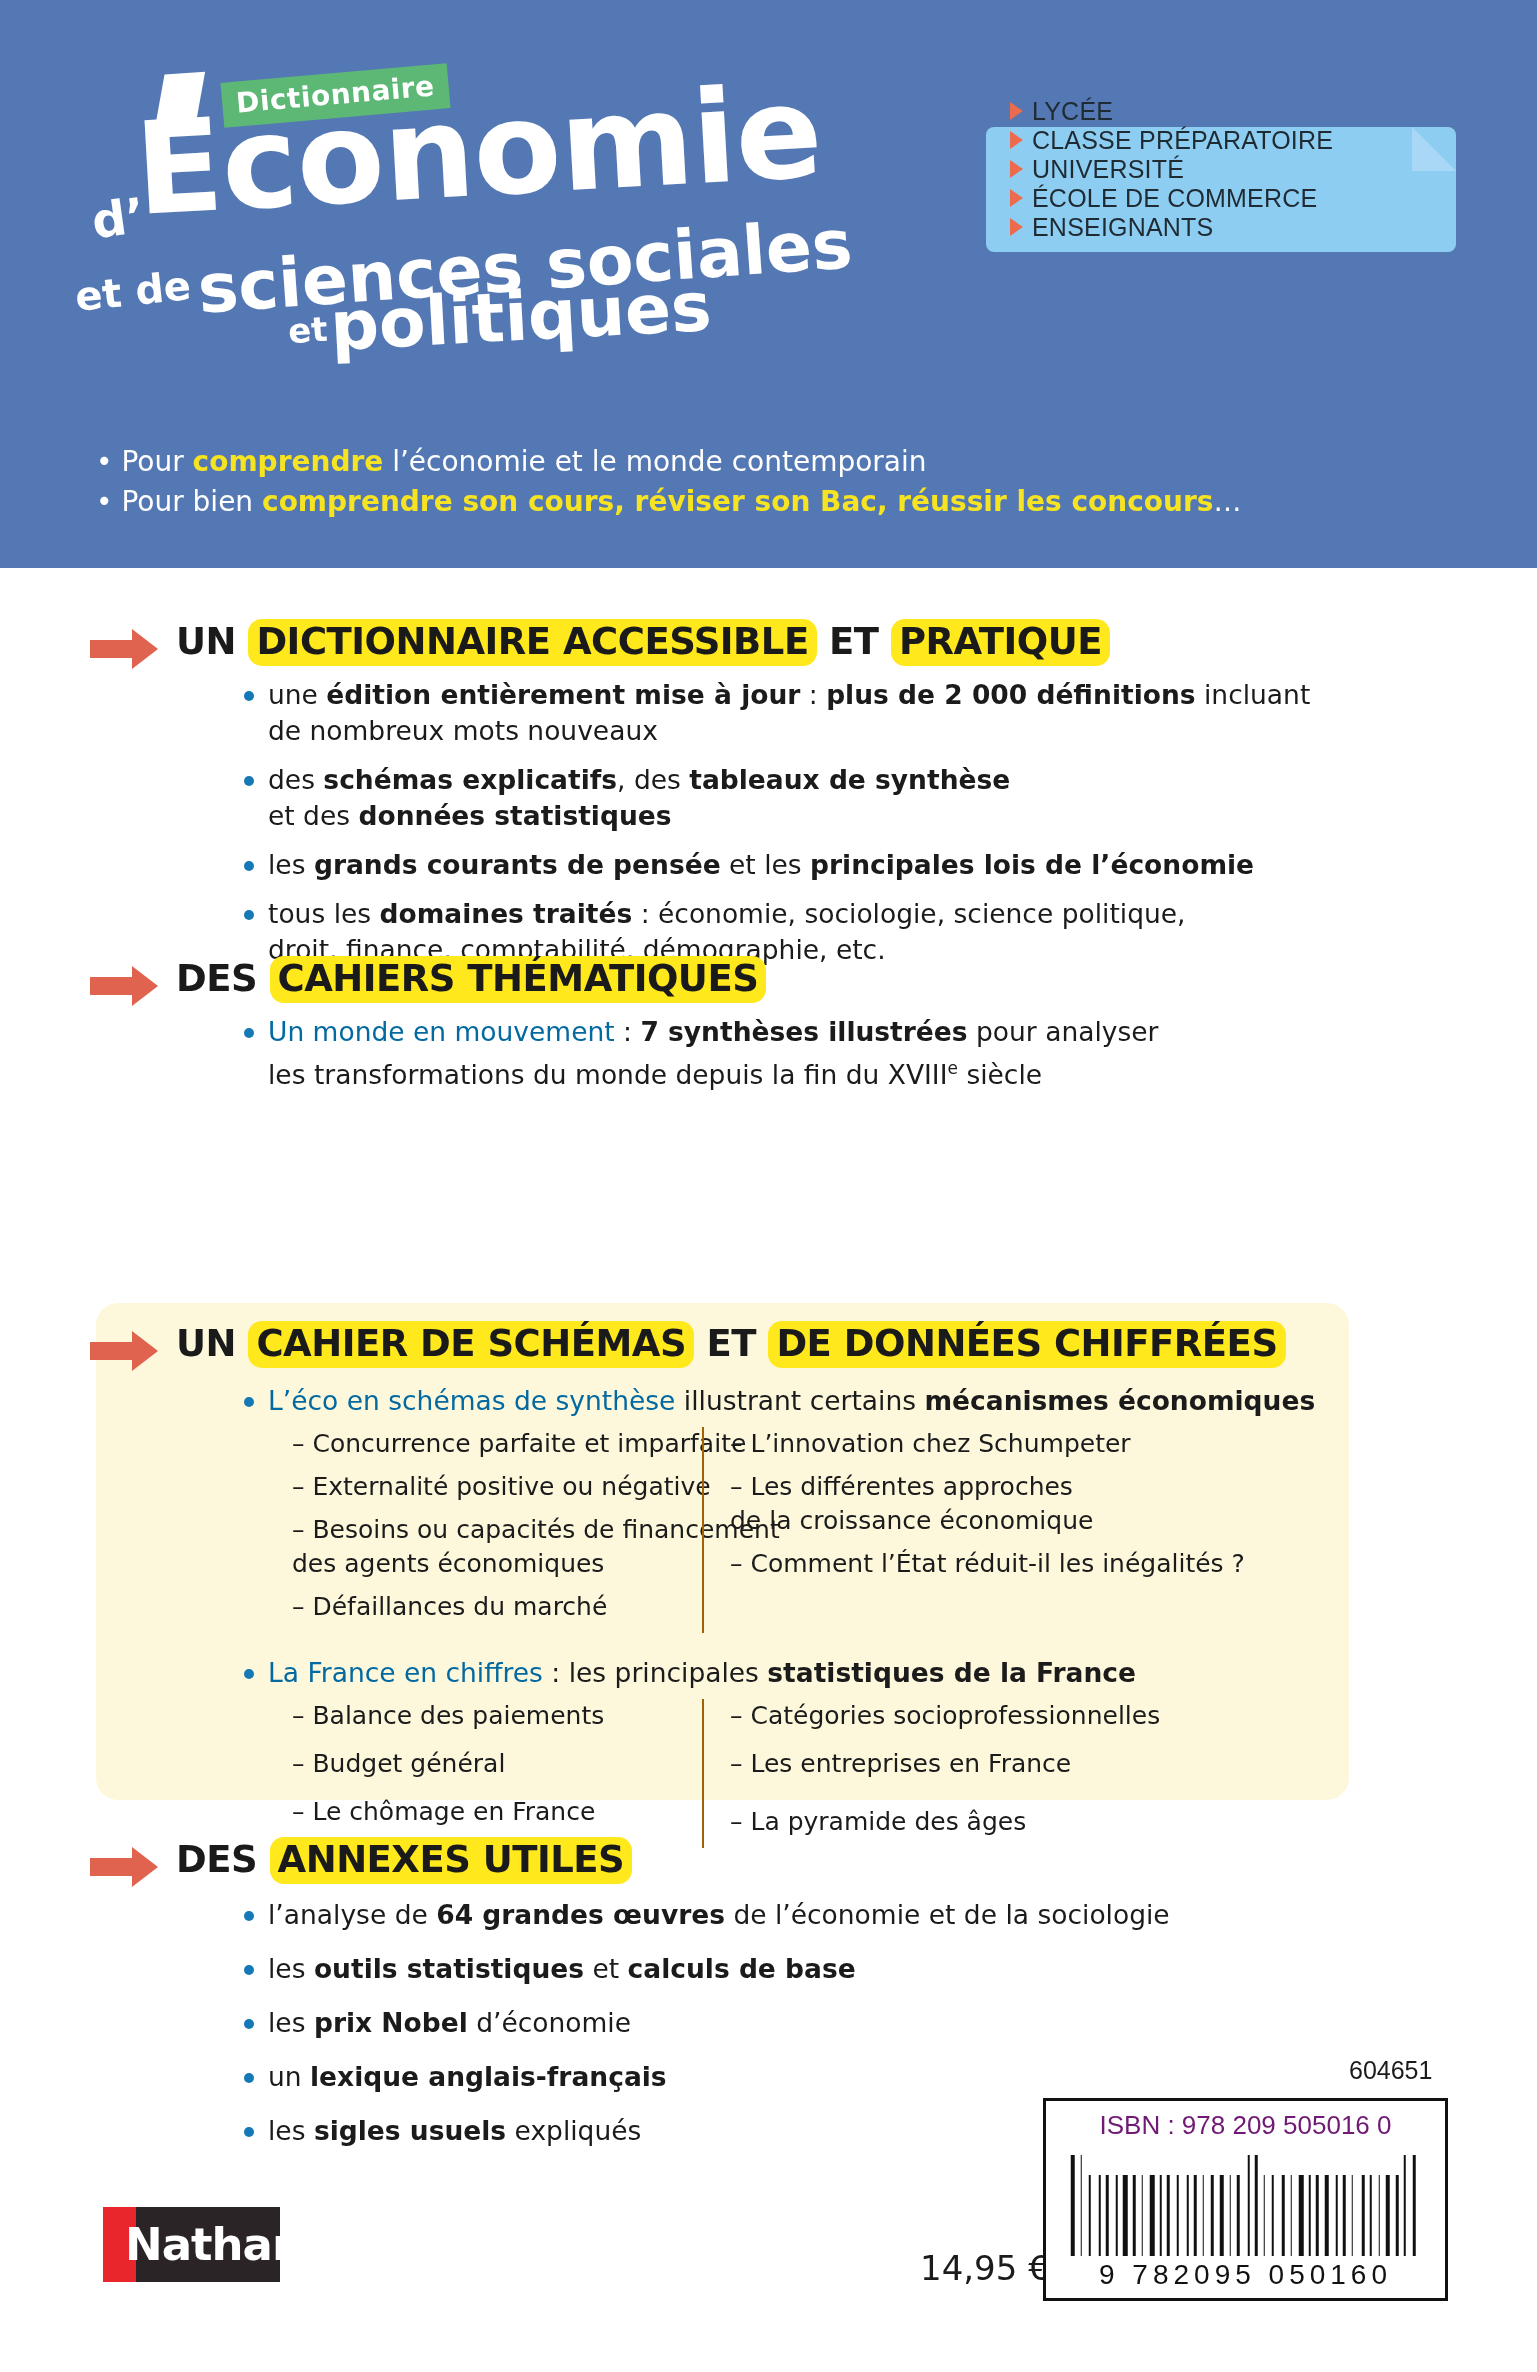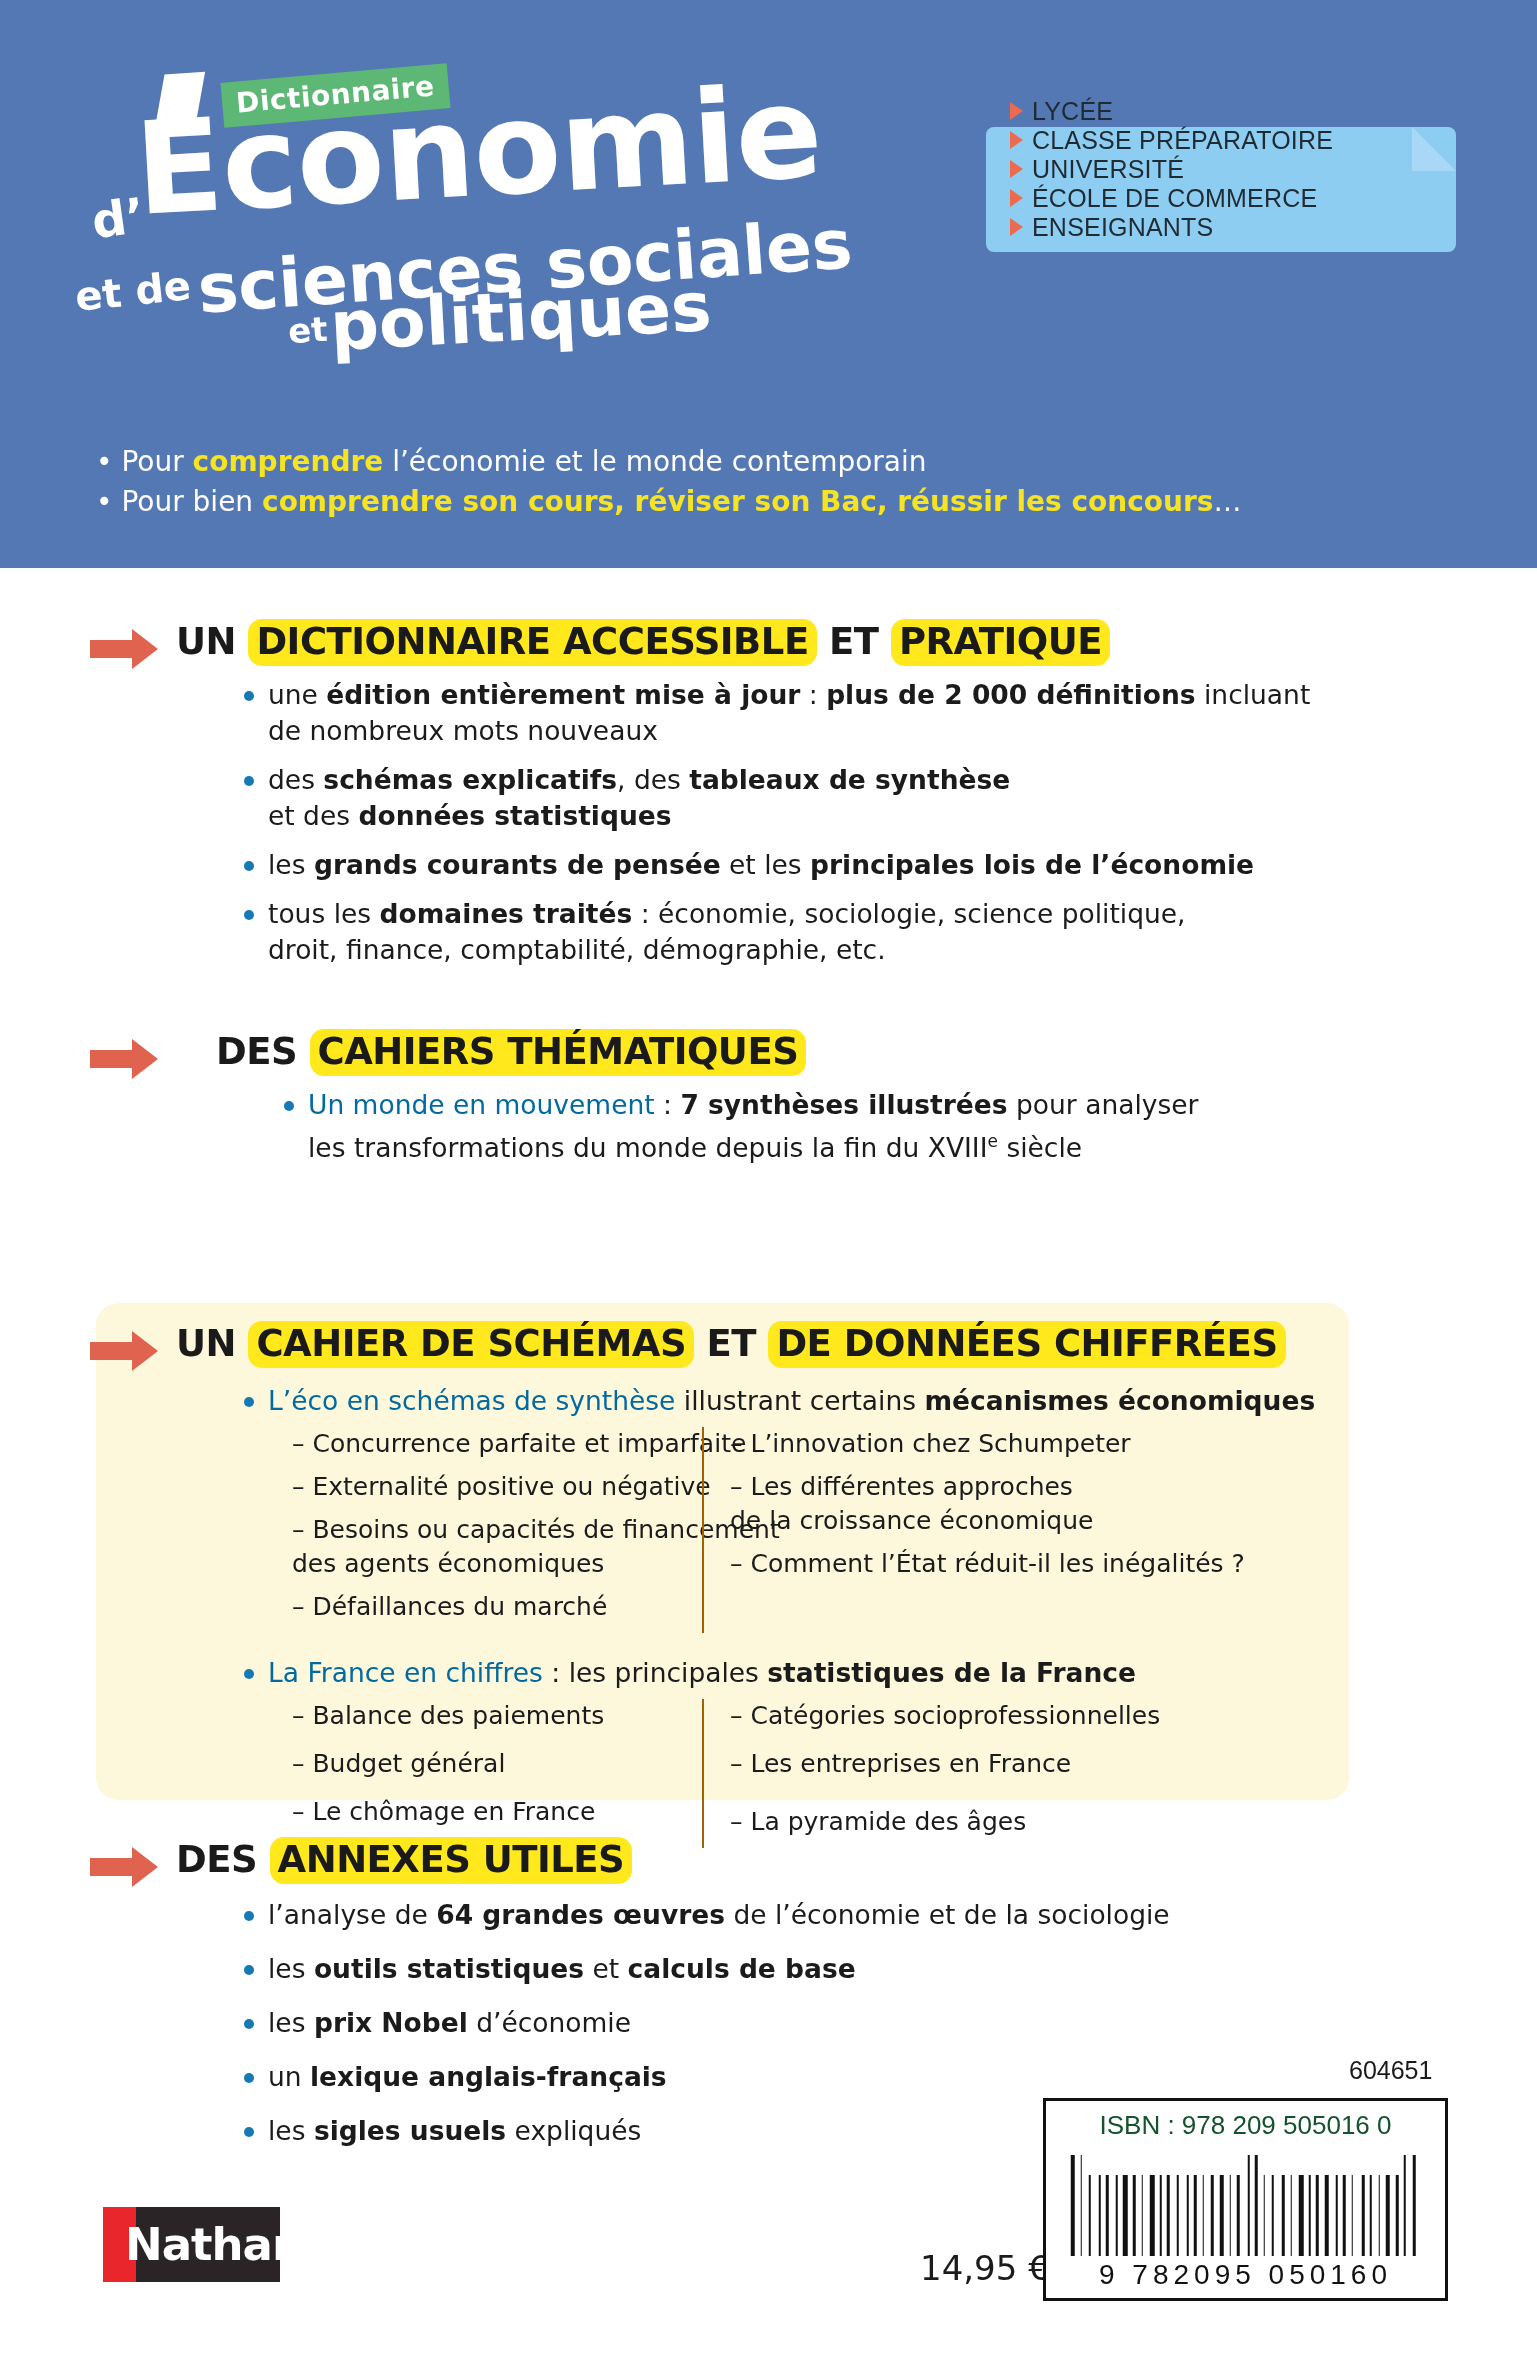--- a/index.html
+++ b/index.html
@@ -202,21 +202,21 @@
     font-size:25px;color:#1b1b1b;
     font-family:"Liberation Sans",sans-serif;
   }
   .barcode-box{
     position:absolute;left:1043px;top:2098px;
     width:399px;height:197px;
     border:3px solid #111;background:#fff;
   }
   .isbn{
     text-align:center;margin-top:9px;
-    font-size:26px;color:#14532d;
+    font-size:26px;color:#701a75;
     font-family:"Liberation Sans",sans-serif;
   }
   .bars{
     position:absolute;left:50%;transform:translateX(-50%);
     top:74px;height:81px;display:flex;align-items:flex-end;
   }
   .bar{background:#111;margin-right:2px;}
   .barnums{
     position:absolute;left:0;right:0;bottom:7px;
     text-align:center;font-size:28px;color:#111;
@@ -287,21 +287,21 @@
       <div class="sec-title"><span>UN </span><span class="hl">DICTIONNAIRE ACCESSIBLE</span><span> ET </span><span class="hl">PRATIQUE</span></div>
     </div>
     <div class="blist">
       <div class="bi"><span class="bd"></span>une <b>édition entièrement mise à jour</b> : <b>plus de 2 000 définitions</b> incluant<br>de nombreux mots nouveaux</div>
       <div class="bi"><span class="bd"></span>des <b>schémas explicatifs</b>, des <b>tableaux de synthèse</b><br>et des <b>données statistiques</b></div>
       <div class="bi"><span class="bd"></span>les <b>grands courants de pensée</b> et les <b>principales lois de l’économie</b></div>
       <div class="bi"><span class="bd"></span>tous les <b>domaines traités</b> : économie, sociologie, science politique,<br>droit, finance, comptabilité, démographie, etc.</div>
     </div>
   </div>
 
-  <div class="sec" style="position:absolute;left:0;top:1030px;width:1277px;padding-left:40px;">
+  <div class="sec" style="position:absolute;left:0;top:957px;width:1277px;">
     <div class="arrow" style="top:7px;">
       <svg width="72" height="44" viewBox="0 0 72 44">
           <path d="M2 13 L44 13 L44 2 L70 22 L44 42 L44 31 L2 31 Z" fill="#e0634f"></path>
         </svg>
     </div>
     <div class="sec-head" style="padding-left:176px;">
       <div class="sec-title"><span>DES </span><span class="hl">CAHIERS THÉMATIQUES</span></div>
     </div>
     <div class="blist">
       <div class="bi"><span class="bd"></span><span class="blue">Un monde en mouvement</span> : <b>7 synthèses illustrées</b> pour analyser<br>les transformations du monde depuis la fin du XVIII<sup style="font-size:17px;">e</sup> siècle</div>

